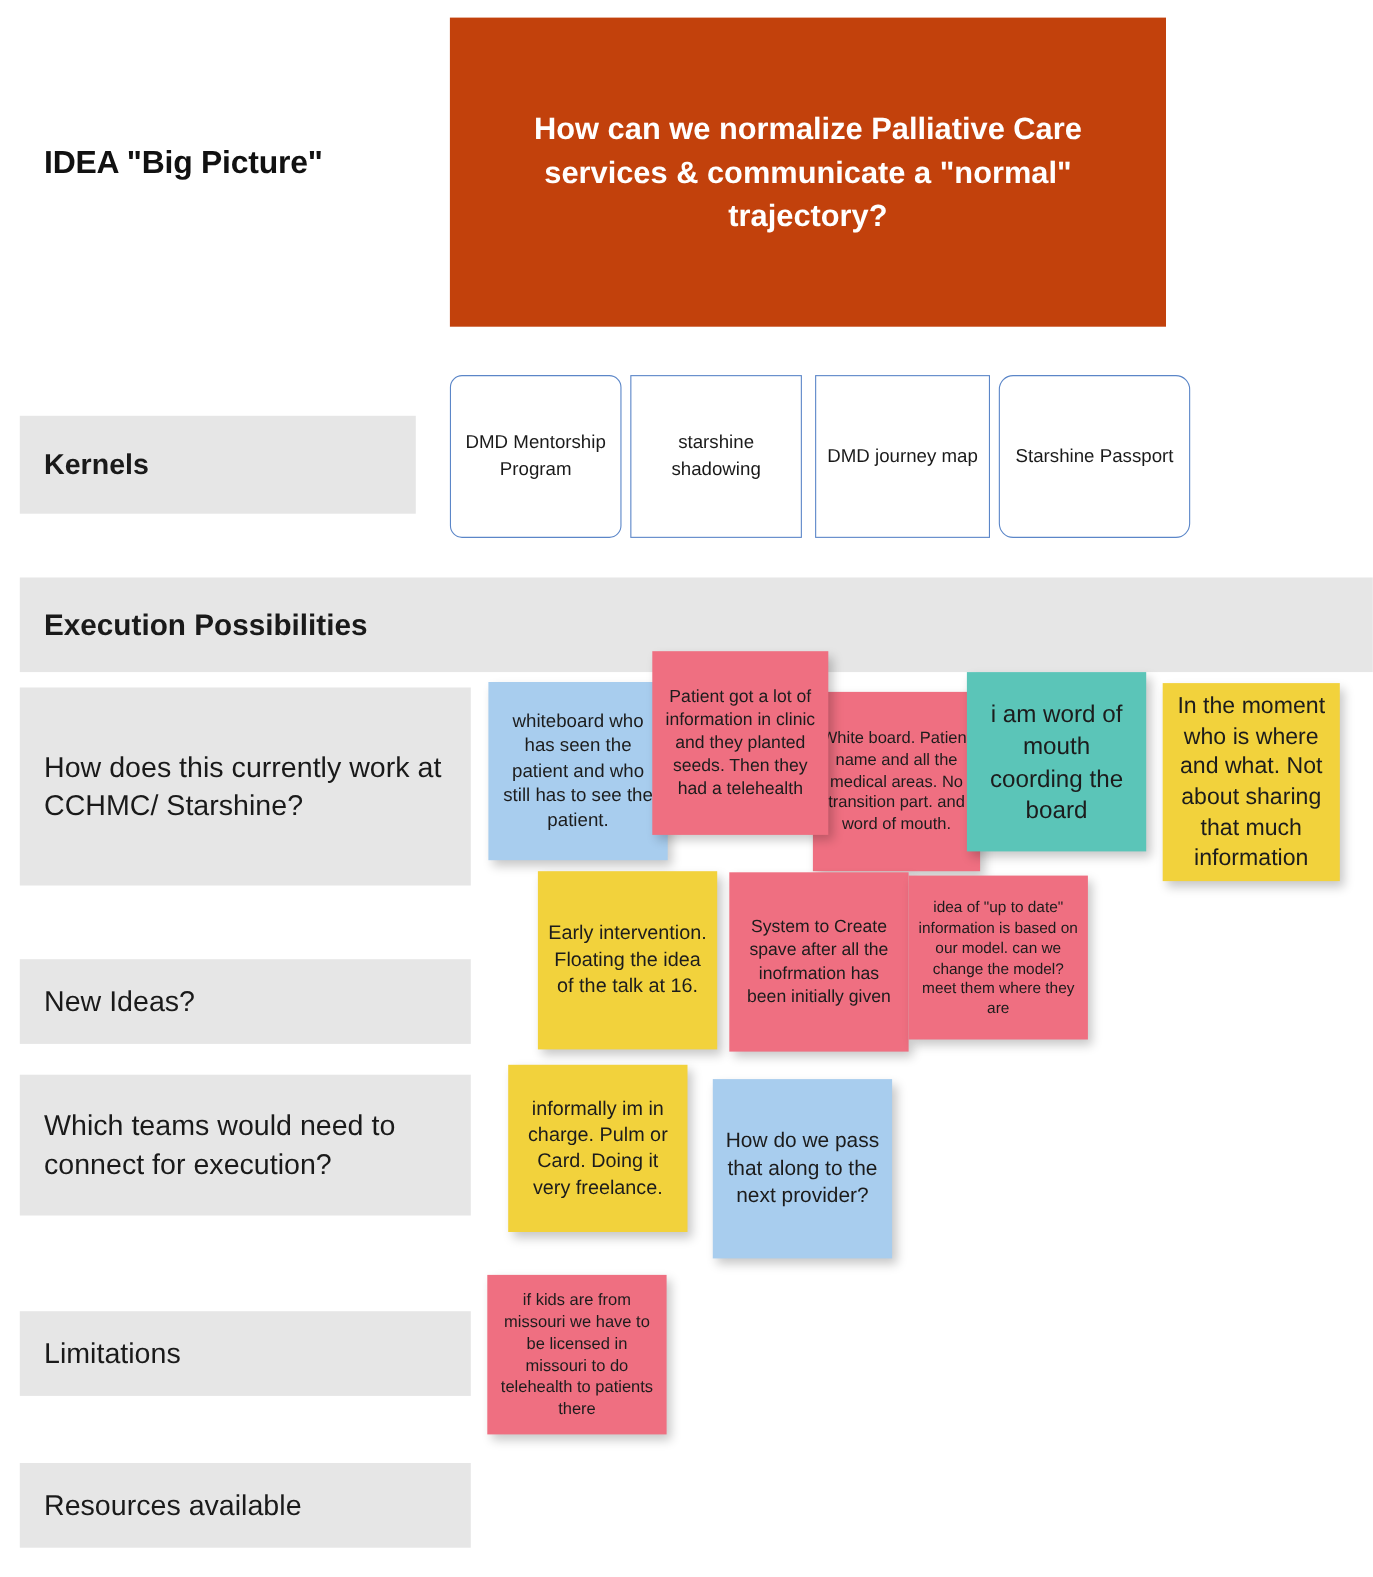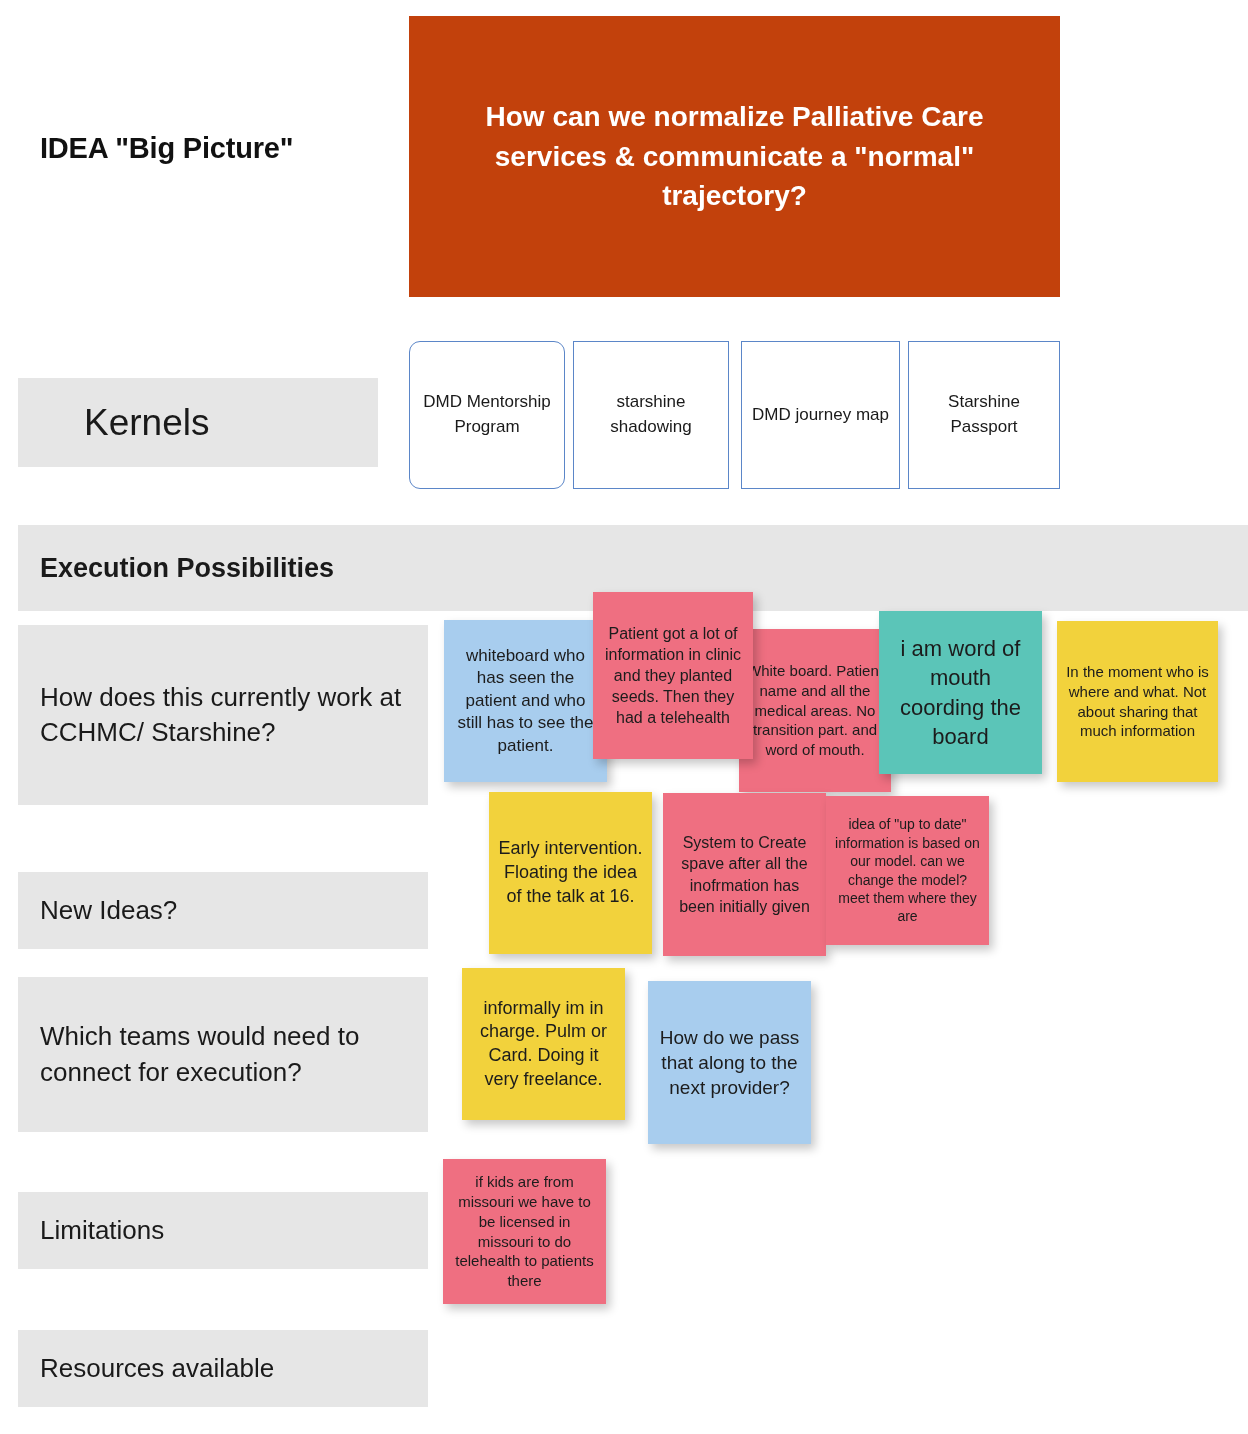--- a/index.html
+++ b/index.html
@@ -54,32 +54,32 @@
   .grey-bar {
     background: #e6e6e6;
     display: flex;
     align-items: center;
     padding-left: 22px;
     padding-right: 14px;
   }
   .grey-bar .lbl { line-height: 1.35; }
 
   .bar-kernels   { left: 18px; top: 378px;  width: 360px; height: 89px; }
-  .bar-kernels .lbl   { font-size: 37px; font-weight: normal; margin-left: 44px; }
+  .bar-kernels .lbl   { font-size: 26px; font-weight: bold; }
 
   .bar-exec      { left: 18px; top: 525px;  width: 1230px; height: 86px; }
   .bar-exec .lbl      { font-size: 27px; font-weight: bold; }
 
   .bar-current   { left: 18px; top: 625px;  width: 410px; height: 180px; }
   .bar-current .lbl   { font-size: 26px; }
 
   .bar-newideas  { left: 18px; top: 872px;  width: 410px; height: 77px; }
   .bar-newideas .lbl  { font-size: 26px; }
 
-  .bar-teams     { left: 18px; top: 977px;  width: 410px; height: 155px; }
+  .bar-teams     { left: 18px; top: 977px;  width: 410px; height: 128px; }
   .bar-teams .lbl     { font-size: 26px; }
 
   .bar-limits    { left: 18px; top: 1192px; width: 410px; height: 77px; }
   .bar-limits .lbl    { font-size: 26px; }
 
   .bar-resources { left: 18px; top: 1330px; width: 410px; height: 77px; }
   .bar-resources .lbl { font-size: 26px; }
 
   
   .kernel {
@@ -91,21 +91,21 @@
     text-align: center;
     font-size: 17px;
     line-height: 1.45;
     padding: 6px 10px;
     top: 341px;
     height: 148px;
   }
   .kernel-0 { left: 409px;  width: 156px; border-radius: 11px; }
   .kernel-1 { left: 573px;  width: 156px; }
   .kernel-2 { left: 741px;  width: 159px; }
-  .kernel-3 { left: 908px;  width: 152px; }
+  .kernel-3 { left: 908px;  width: 174px; border-radius: 13px; }
 
   
   .note {
     display: flex;
     align-items: center;
     justify-content: center;
     text-align: center;
     color: #1c1c1c;
     box-shadow: 4px 5px 9px rgba(0,0,0,0.22);
     padding: 6px 8px;
@@ -165,21 +165,21 @@
     </div>
     <div class="abs note" style="left: 593px; top: 592px; width: 160px; height: 167px; background: rgb(239, 111, 129); font-size: 16px; z-index: 4; align-items: center;">
       <span>Patient got a lot of information in clinic and they planted seeds. Then they had a telehealth</span>
     </div>
     <div class="abs note" style="left: 739px; top: 629px; width: 152px; height: 163px; background: rgb(239, 111, 129); font-size: 15px; z-index: 3;">
       <span>White board. Patient name and all the medical areas. No transition part. and word of mouth.</span>
     </div>
     <div class="abs note" style="left: 879px; top: 611px; width: 163px; height: 163px; background: rgb(91, 197, 184); font-size: 22px; z-index: 6;">
       <span>i am word of mouth coording the board</span>
     </div>
-    <div class="abs note" style="left: 1057px; top: 621px; width: 161px; height: 161px; background: rgb(242, 210, 60); font-size: 15px; z-index: 5;">
+    <div class="abs note" style="left: 1057px; top: 621px; width: 161px; height: 180px; background: rgb(242, 210, 60); font-size: 21px; z-index: 5;">
       <span>In the moment who is where and what. Not about sharing that much information</span>
     </div>
     <div class="abs note" style="left: 489px; top: 792px; width: 163px; height: 162px; background: rgb(242, 210, 60); font-size: 18px; z-index: 7;">
       <span>Early intervention. Floating the idea of the talk at 16.</span>
     </div>
     <div class="abs note" style="left: 663px; top: 793px; width: 163px; height: 163px; background: rgb(239, 111, 129); font-size: 16px; z-index: 8;">
       <span>System to Create spave after all the inofrmation has been initially given</span>
     </div>
     <div class="abs note" style="left: 826px; top: 796px; width: 163px; height: 149px; background: rgb(239, 111, 129); font-size: 14px; z-index: 9;">
       <span>idea of "up to date" information is based on our model. can we change the model? meet them where they are</span>

